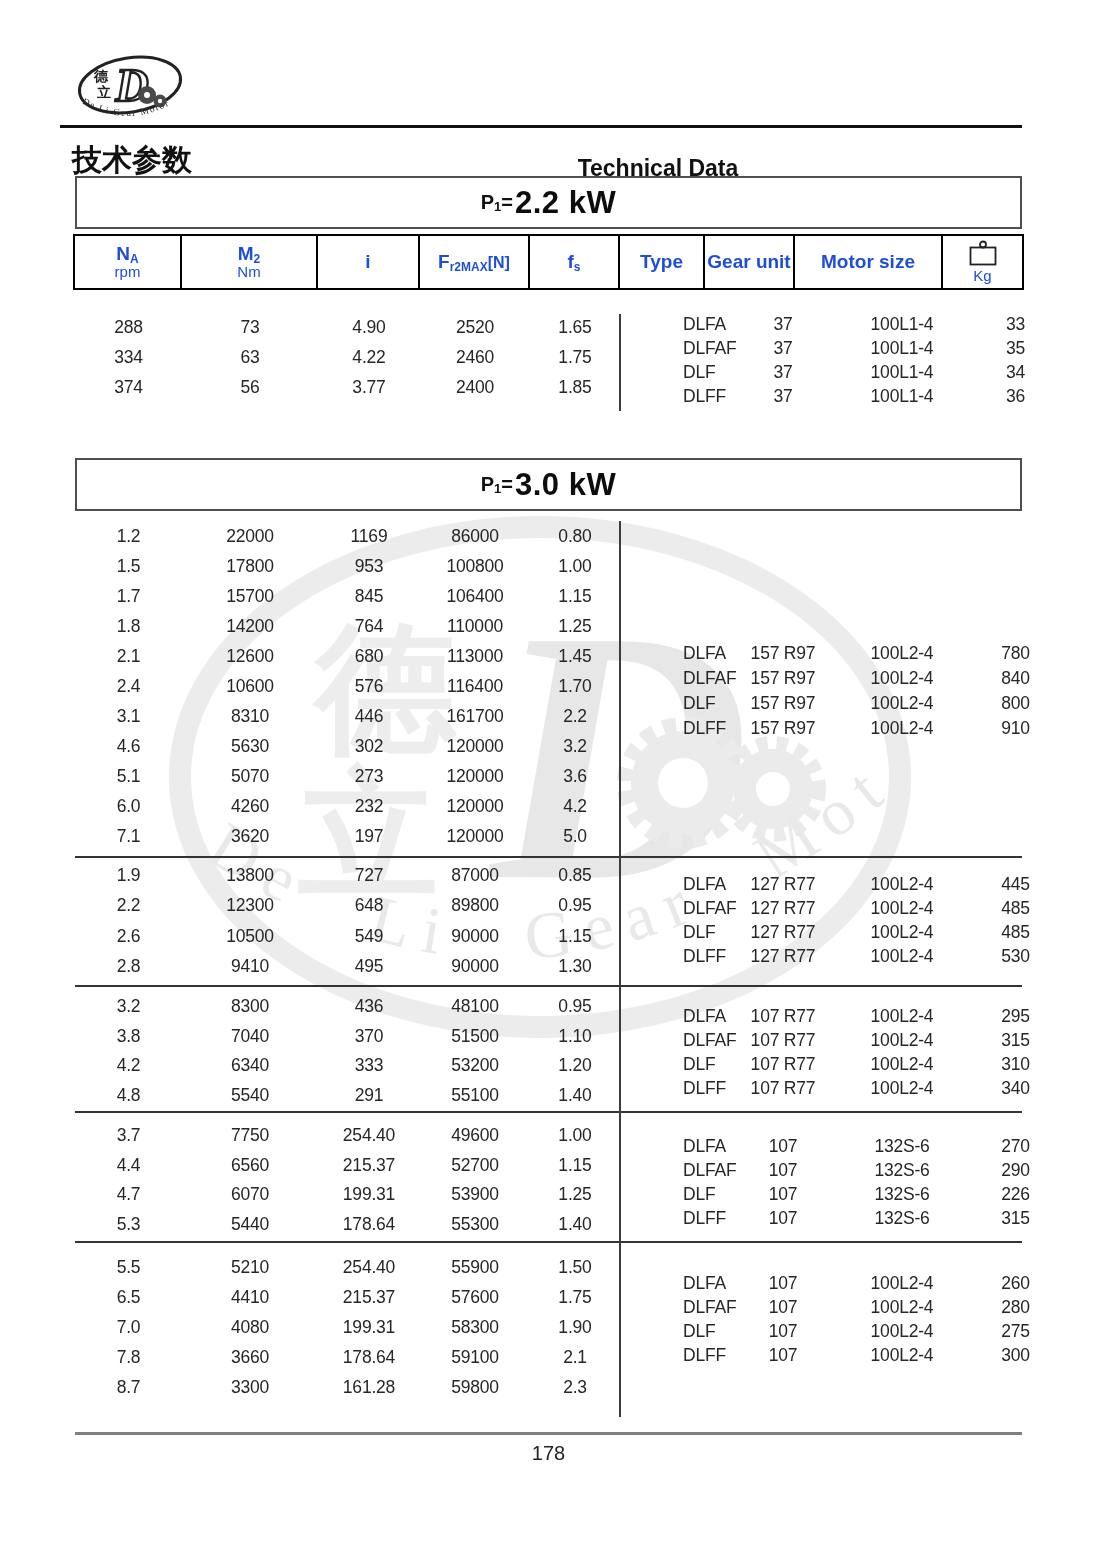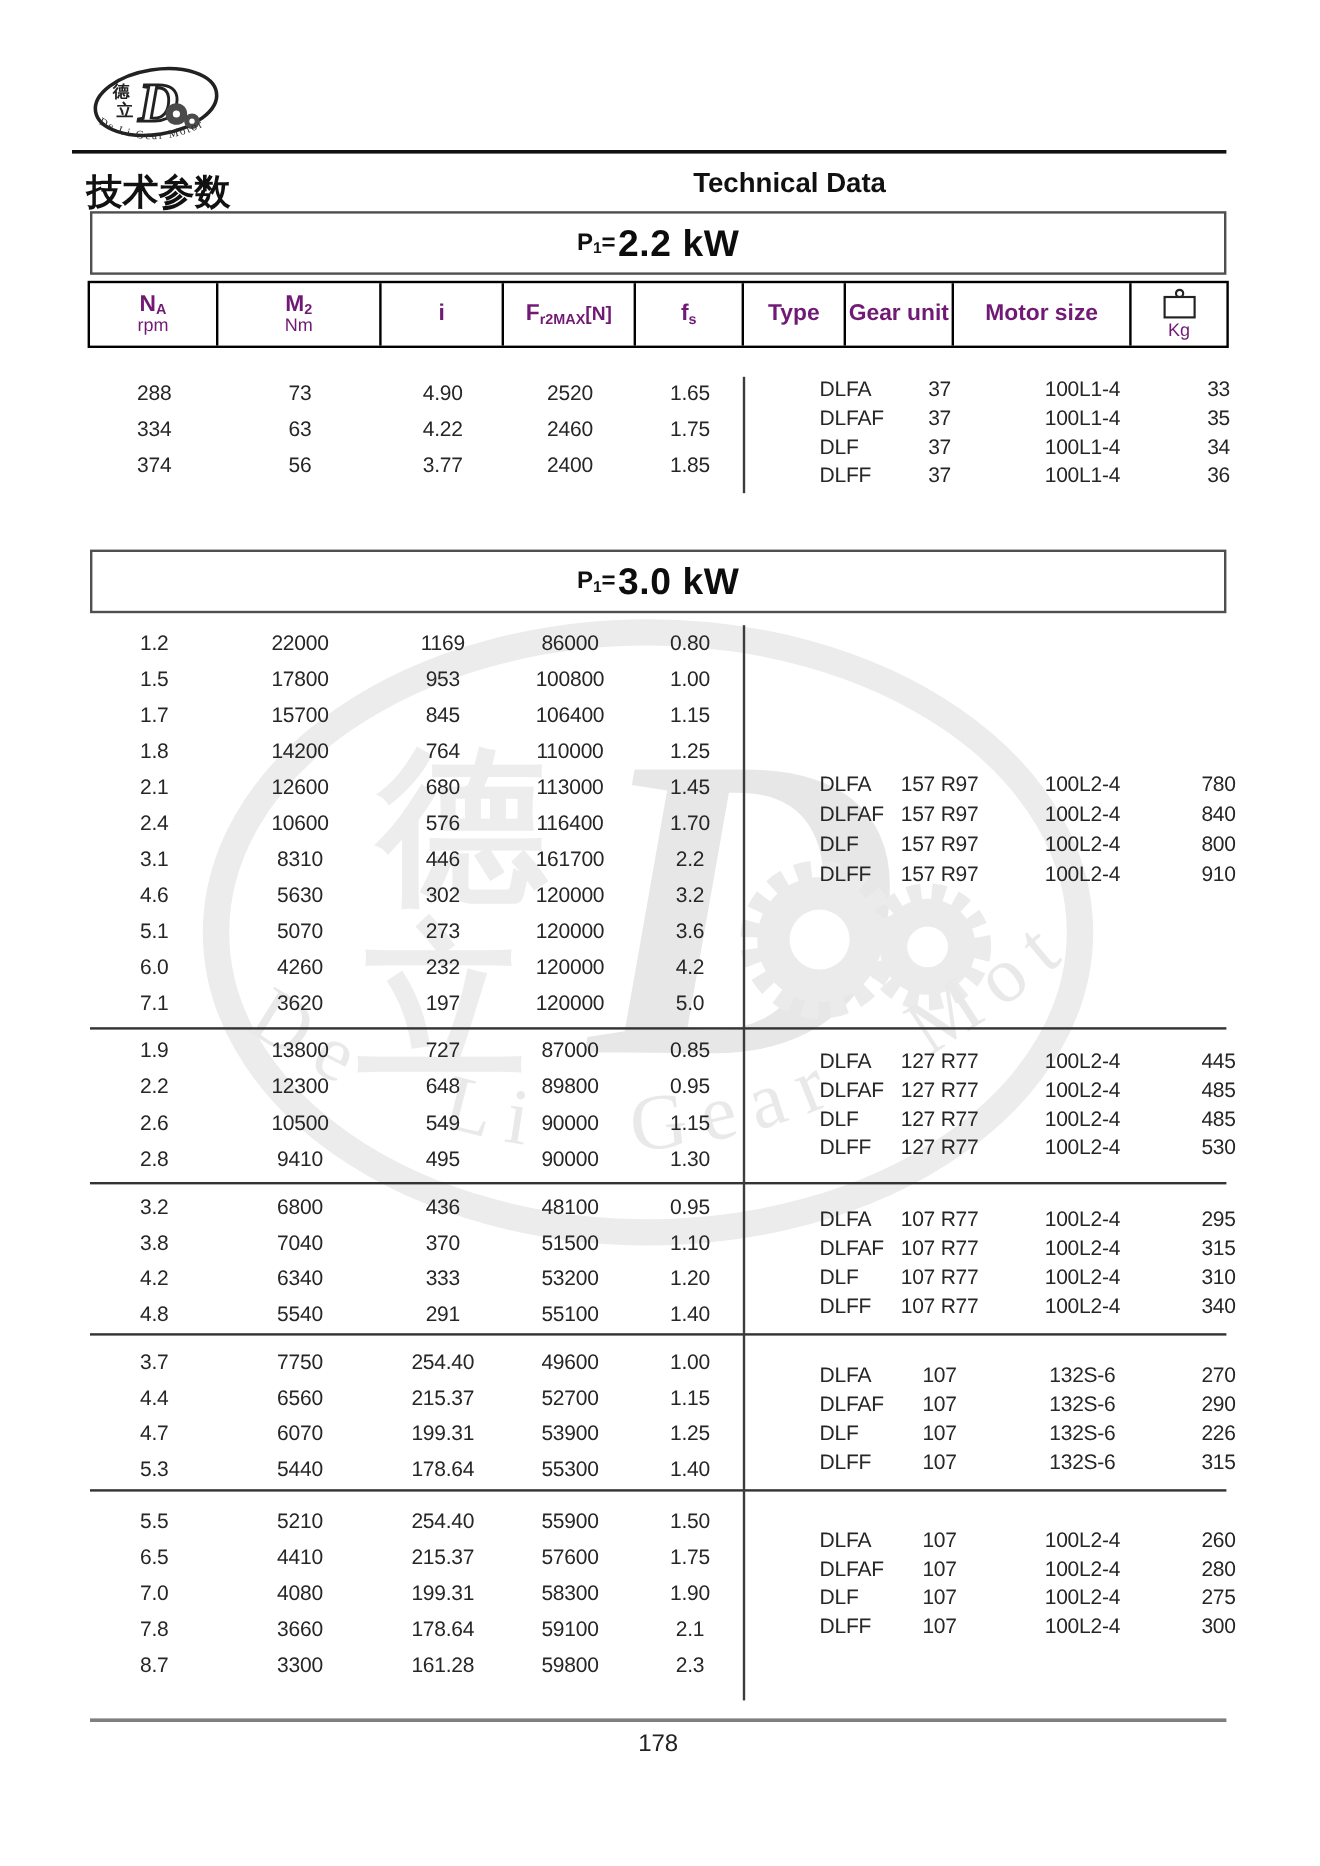--- a/index.html
+++ b/index.html
@@ -13,40 +13,40 @@
   
   .watermark { position:absolute; left:130px; top:515px; z-index:0; }
 
   
   .brand-title {
     position:absolute; left:186px; top:58px; font-size:46px; font-weight:bold;
     letter-spacing:20px; color:#161616; font-family:"DejaVu Serif", serif; z-index:1;
   }
   .rule-top { position:absolute; left:60px; top:125px; width:962px; height:3px; background:#111; z-index:1; }
   .sec-title-cn { position:absolute; left:72px; top:140px; font-size:30px; font-weight:bold; color:#111; z-index:1; }
-  .sec-title-en { position:absolute; left:518px; top:139px; width:280px; text-align:center; font-size:23px; font-weight:bold; color:#111; z-index:1; }
+  .sec-title-en { position:absolute; left:518px; top:155px; width:280px; text-align:center; font-size:23px; font-weight:bold; color:#111; z-index:1; }
 
   
   .power-box {
     position:absolute; left:75px; width:943px; height:49px; border:2px solid #4f4f4f;
     display:flex; align-items:center; justify-content:center; z-index:1; background:transparent;
   }
   .power-box .pp { font-size:20px; font-weight:bold; color:#111; }
   .power-box .psub { font-size:13px; font-weight:bold; color:#111; position:relative; top:4px; }
   .power-box .pval { font-size:31px; font-weight:bold; color:#0d0d0d; margin-left:2px; letter-spacing:0.5px; }
 
   
   .thead {
     position:absolute; left:73px; top:234px; z-index:1; display:grid; background:#fff;
     grid-template-columns:107px 136px 102px 110px 90px 85px 90px 148px 79px;
     border:2px solid #000;
   }
   .hcell {
     height:52px; border-right:2px solid #000; display:flex; flex-direction:column;
-    align-items:center; justify-content:center; line-height:1.12; color:#701a75;
+    align-items:center; justify-content:center; line-height:1.12; color:#1d4ed8;
   }
   .hcell:last-child { border-right:none; }
   .h-main { font-size:19px; font-weight:bold; }
   .h-sub  { font-size:12px; font-weight:bold; position:relative; top:3px; }
   .h-tail { font-size:16px; font-weight:bold; }
   .h-unit { font-size:15px; font-weight:normal; }
   .kg-icon { display:block; margin-bottom:1px; }
 
   
   .datablock { position:absolute; display:flex; flex-direction:column; z-index:1; }
@@ -369,21 +369,21 @@
         <div class="tcell">127 R77</div>
         <div class="tcell">100L2-4</div>
         <div class="tcell">530</div>
       </div>
     </div>
   <div class="hsep" style="top:985px;"></div>
 
   <div class="datablock left-cols" style="top:992px; height:118px;">
       <div class="trow">
         <div class="tcell">3.2</div>
-        <div class="tcell">6800</div>
+        <div class="tcell">8300</div>
         <div class="tcell">436</div>
         <div class="tcell">48100</div>
         <div class="tcell">0.95</div>
       </div>
       <div class="trow">
         <div class="tcell">3.8</div>
         <div class="tcell">7040</div>
         <div class="tcell">370</div>
         <div class="tcell">51500</div>
         <div class="tcell">1.10</div>

